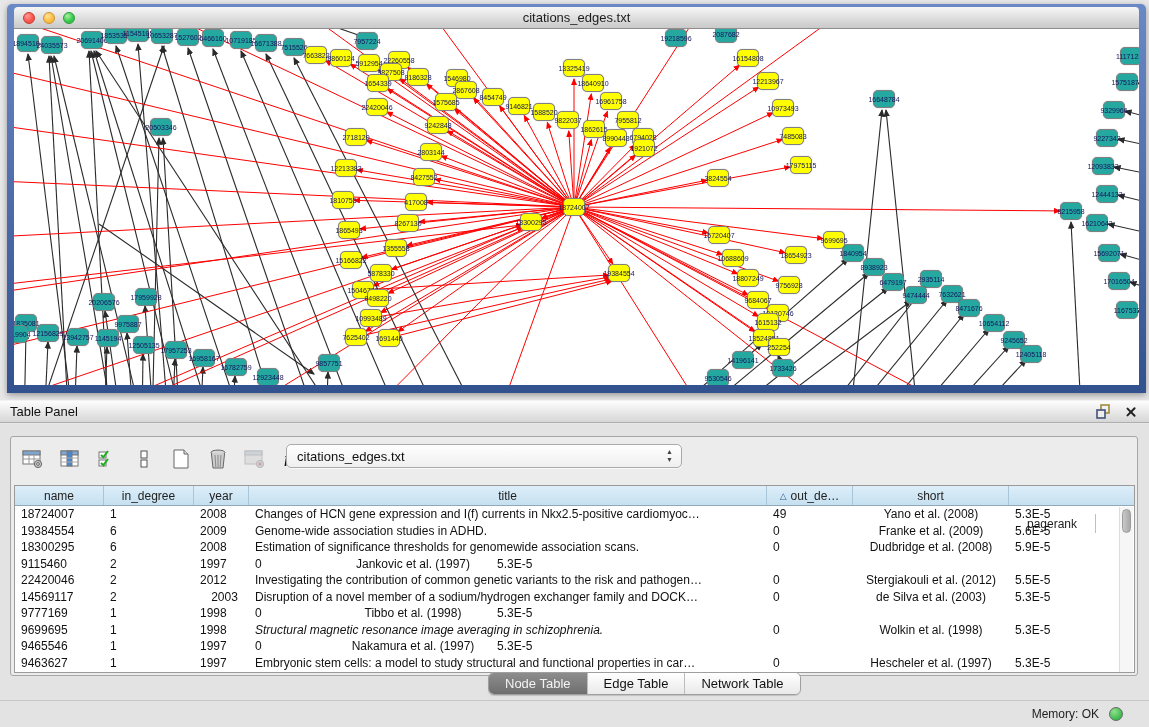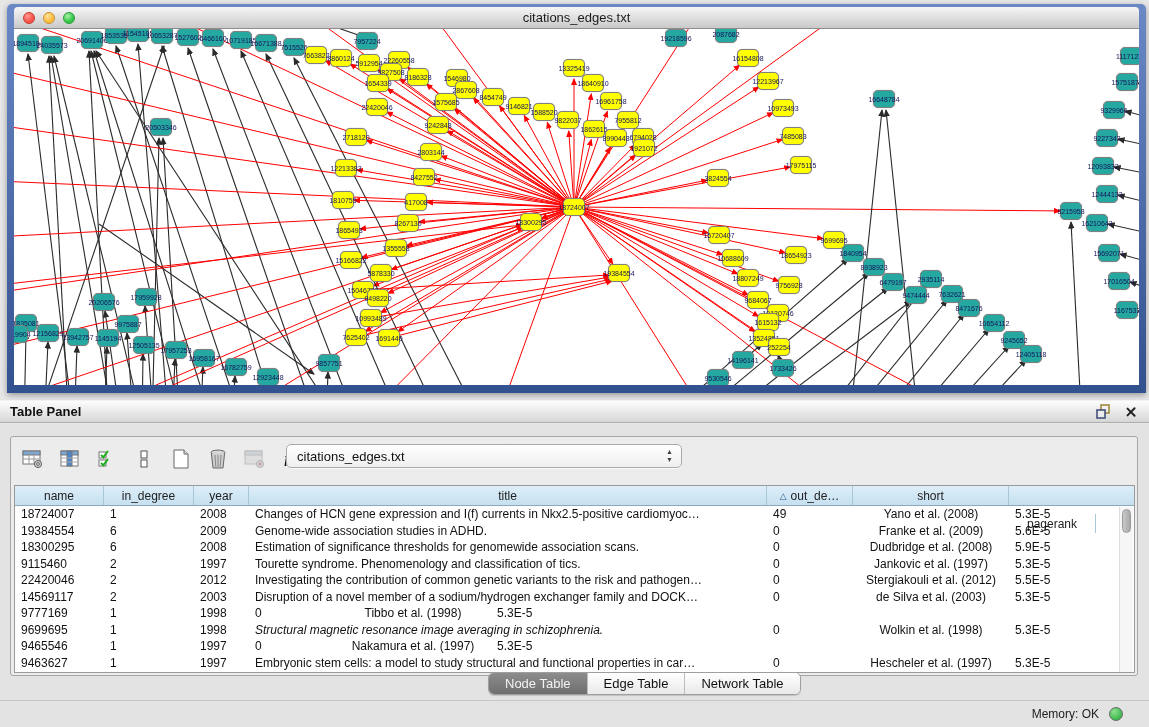--- a/index.html
+++ b/index.html
@@ -24,21 +24,21 @@
   .gnode { position:absolute; width:22px; height:18px; border-radius:5px; border:1px solid #808080;
     display:flex; align-items:center; justify-content:center; box-shadow:0 0 1px rgba(0,0,0,.4); }
   .gnode span { font-size:7px; color:#14145a; white-space:nowrap; line-height:7px; }
   .gnode.teal { background:#25a8a0; }
   .gnode.yel  { background:#ffff00; }
 
   
   .panel-header { position:absolute; left:0; top:400px; width:1149px; height:23px;
     background:linear-gradient(#fdfdfd,#d6d6d6); border-top:1px solid #f2f2f2;
     border-bottom:1px solid #aeaeae; display:flex; align-items:center; }
-  .panel-header .ptitle { font-size:13px; color:#111; margin-left:10px;font-weight:bold; }
+  .panel-header .ptitle { font-size:13px; color:#111; margin-left:10px; }
   .ph-icons { position:absolute; right:12px; top:3px; display:flex; gap:14px; align-items:center; }
   .panel-body { position:absolute; left:0; top:424px; width:1149px; height:303px; background:#e3e3e3; }
 
   .group { position:absolute; left:10px; top:12px; width:1128px; height:240px;
     background:#ececec; border:1px solid #a6a6a6; border-radius:3px; }
   .toolbar { position:absolute; left:10px; top:8px; height:28px; display:flex; align-items:center; gap:13px; }
   .tbi { width:24px; height:24px; display:flex; align-items:center; justify-content:center; }
   .fx { font-size:14px; color:#111; font-family:"Liberation Serif",serif; font-style:italic; font-weight:bold; }
   .fx small { font-size:9px; }
   .combo { position:absolute; left:275px; top:7px; width:396px; height:24px; border:1px solid #aaa;
@@ -721,38 +721,37 @@
             <div class="td" style="width: 55px;">2008</div>
             <div class="td" style="width: 518px;">Estimation of significance thresholds for genomewide association scans.</div>
             <div class="td" style="width: 86px;">0</div>
             <div class="td center" style="width: 156px;">Dudbridge et al. (2008)</div>
             <div class="td" style="width: 87px;">5.9E-5</div>
           </div>
           <div class="trow">
             <div class="td" style="width: 89px;">9115460</div>
             <div class="td" style="width: 90px;">2</div>
             <div class="td" style="width: 55px;">1997</div>
-            <div class="td" style="width: 518px;">Tourette syndrome. Phenomenology and classification of tics.</div>
             <div class="td" style="width: 86px;">0</div>
             <div class="td center" style="width: 156px;">Jankovic et al. (1997)</div>
             <div class="td" style="width: 87px;">5.3E-5</div>
           </div>
           <div class="trow">
             <div class="td" style="width: 89px;">22420046</div>
             <div class="td" style="width: 90px;">2</div>
             <div class="td" style="width: 55px;">2012</div>
             <div class="td" style="width: 518px;">Investigating the contribution of common genetic variants to the risk and pathogen…</div>
             <div class="td" style="width: 86px;">0</div>
             <div class="td center" style="width: 156px;">Stergiakouli et al. (2012)</div>
             <div class="td" style="width: 87px;">5.5E-5</div>
           </div>
           <div class="trow">
             <div class="td" style="width: 89px;">14569117</div>
             <div class="td" style="width: 90px;">2</div>
-            <div class="td" style="width: 55px;">2003</div>
+            <div class="td" style="width: 55px; text-align: center;">2003</div>
             <div class="td" style="width: 518px;">Disruption of a novel member of a sodium/hydrogen exchanger family and DOCK…</div>
             <div class="td" style="width: 86px;">0</div>
             <div class="td center" style="width: 156px;">de Silva et al. (2003)</div>
             <div class="td" style="width: 87px;">5.3E-5</div>
           </div>
           <div class="trow">
             <div class="td" style="width: 89px;">9777169</div>
             <div class="td" style="width: 90px;">1</div>
             <div class="td" style="width: 55px;">1998</div>
             <div class="td" style="width: 86px;">0</div>

